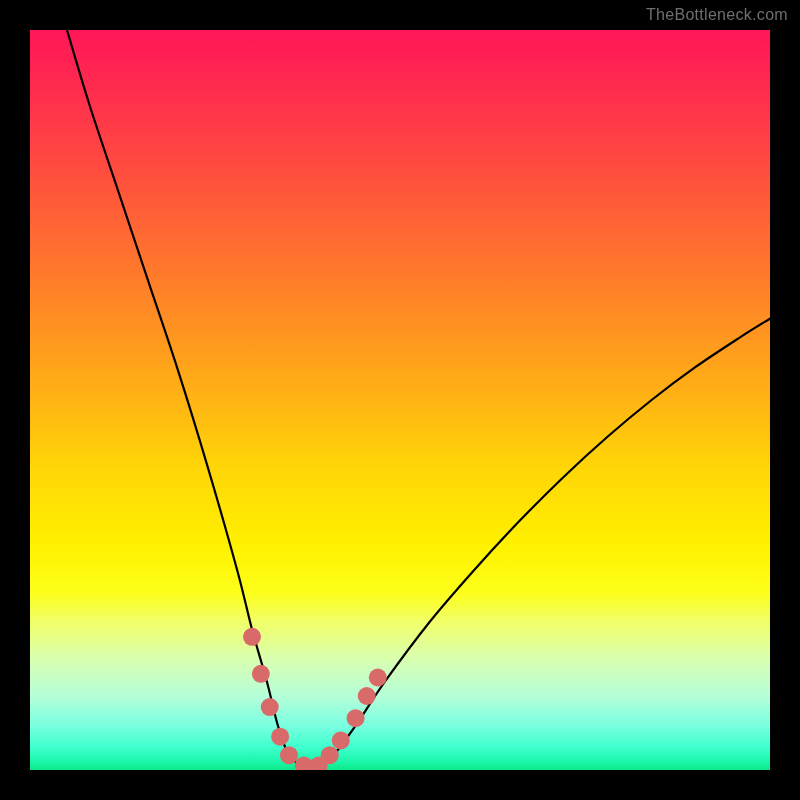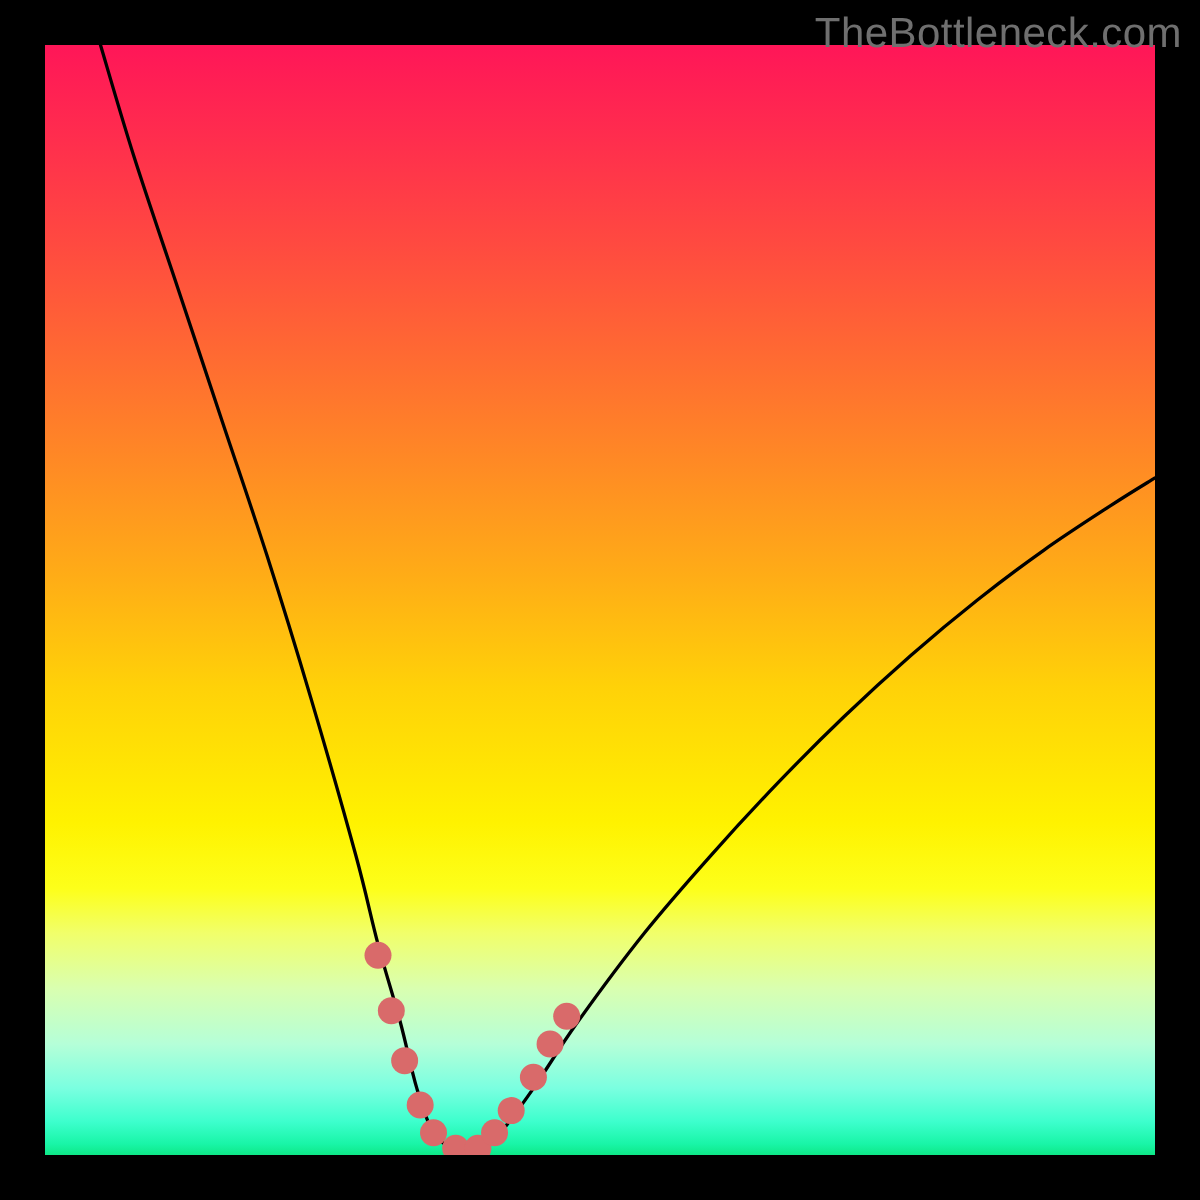--- a/index.html
+++ b/index.html
@@ -9,21 +9,21 @@
     background: #000;
     position: relative;
     font-family: Arial, Helvetica, sans-serif;
     overflow: hidden;
   }
   .watermark {
     position: absolute;
     top: 6px;
     right: 12px;
     color: #6f6f6f;
-    font-size: 28px;
+    font-size: 16px;
     font-weight: 500;
     letter-spacing: 0.3px;
     z-index: 10;
   }
   .plot-area {
     position: absolute;
     left: 30px;
     top: 30px;
     width: 740px;
     height: 740px;

